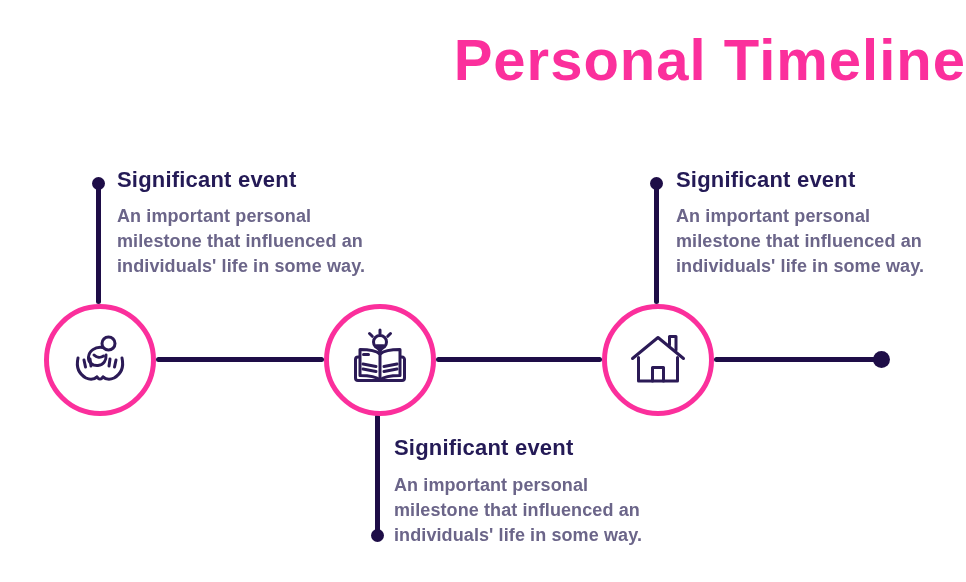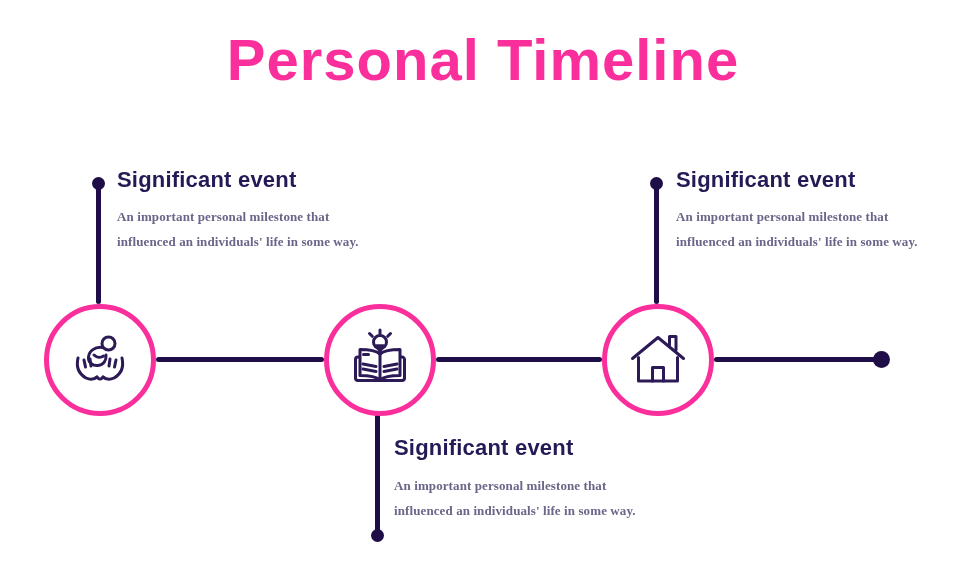--- a/index.html
+++ b/index.html
@@ -12,43 +12,43 @@
   }
   *{margin:0;padding:0;box-sizing:border-box;}
   html,body{background:#fff;}
   body{font-family:"Liberation Sans",sans-serif;}
   .canvas{
     position:relative;width:966px;height:582px;
     background:var(--background);overflow:hidden;
   }
   .title{
     position:absolute;left:0;top:26px;width:966px;
-    text-align:center;font-size:58px;line-height:68px;font-weight:700;
+    text-align:right;font-size:58px;line-height:68px;font-weight:700;
     letter-spacing:1px;color:var(--pink);
   }
   .hline{position:absolute;height:5px;top:357px;background:var(--line);border-radius:3px;}
   .seg1{left:156px;width:168px;}
   .seg2{left:436px;width:166px;}
   .seg3{left:714px;width:162px;}
   .dot{position:absolute;width:13px;height:13px;border-radius:50%;background:var(--line);}
   .end-dot{width:17px;height:17px;left:873px;top:351px;}
   .vline{position:absolute;width:5px;background:var(--line);border-radius:3px;}
   .ev1-dot{left:92px;top:177px;}
   .ev1-line{left:96px;top:186px;height:118px;}
   .ev3-dot{left:650px;top:177px;}
   .ev3-line{left:654px;top:186px;height:118px;}
   .ev2-line{left:375px;top:414px;height:118px;}
   .ev2-dot{left:371px;top:529px;}
   .event-heading{
     position:absolute;font-size:22px;font-weight:700;letter-spacing:.2px;
     color:var(--heading);white-space:nowrap;
   }
   .event-desc{
-    position:absolute;width:252px;font-size:13px;line-height:25px;
-    font-weight:700;letter-spacing:.1px;color:var(--body);font-family:Liberation Serif, serif;
+    position:absolute;width:252px;font-size:18px;line-height:25px;
+    font-weight:700;letter-spacing:.1px;color:var(--body);
   }
   .ev1-heading{left:117px;top:167px;}
   .ev1-desc{left:117px;top:204px;}
   .ev3-heading{left:676px;top:167px;}
   .ev3-desc{left:676px;top:204px;}
   .ev2-heading{left:394px;top:435px;}
   .ev2-desc{left:394px;top:473px;}
   .circle{
     position:absolute;width:112px;height:112px;border-radius:50%;
     border:5px solid var(--pink);background:var(--background);

